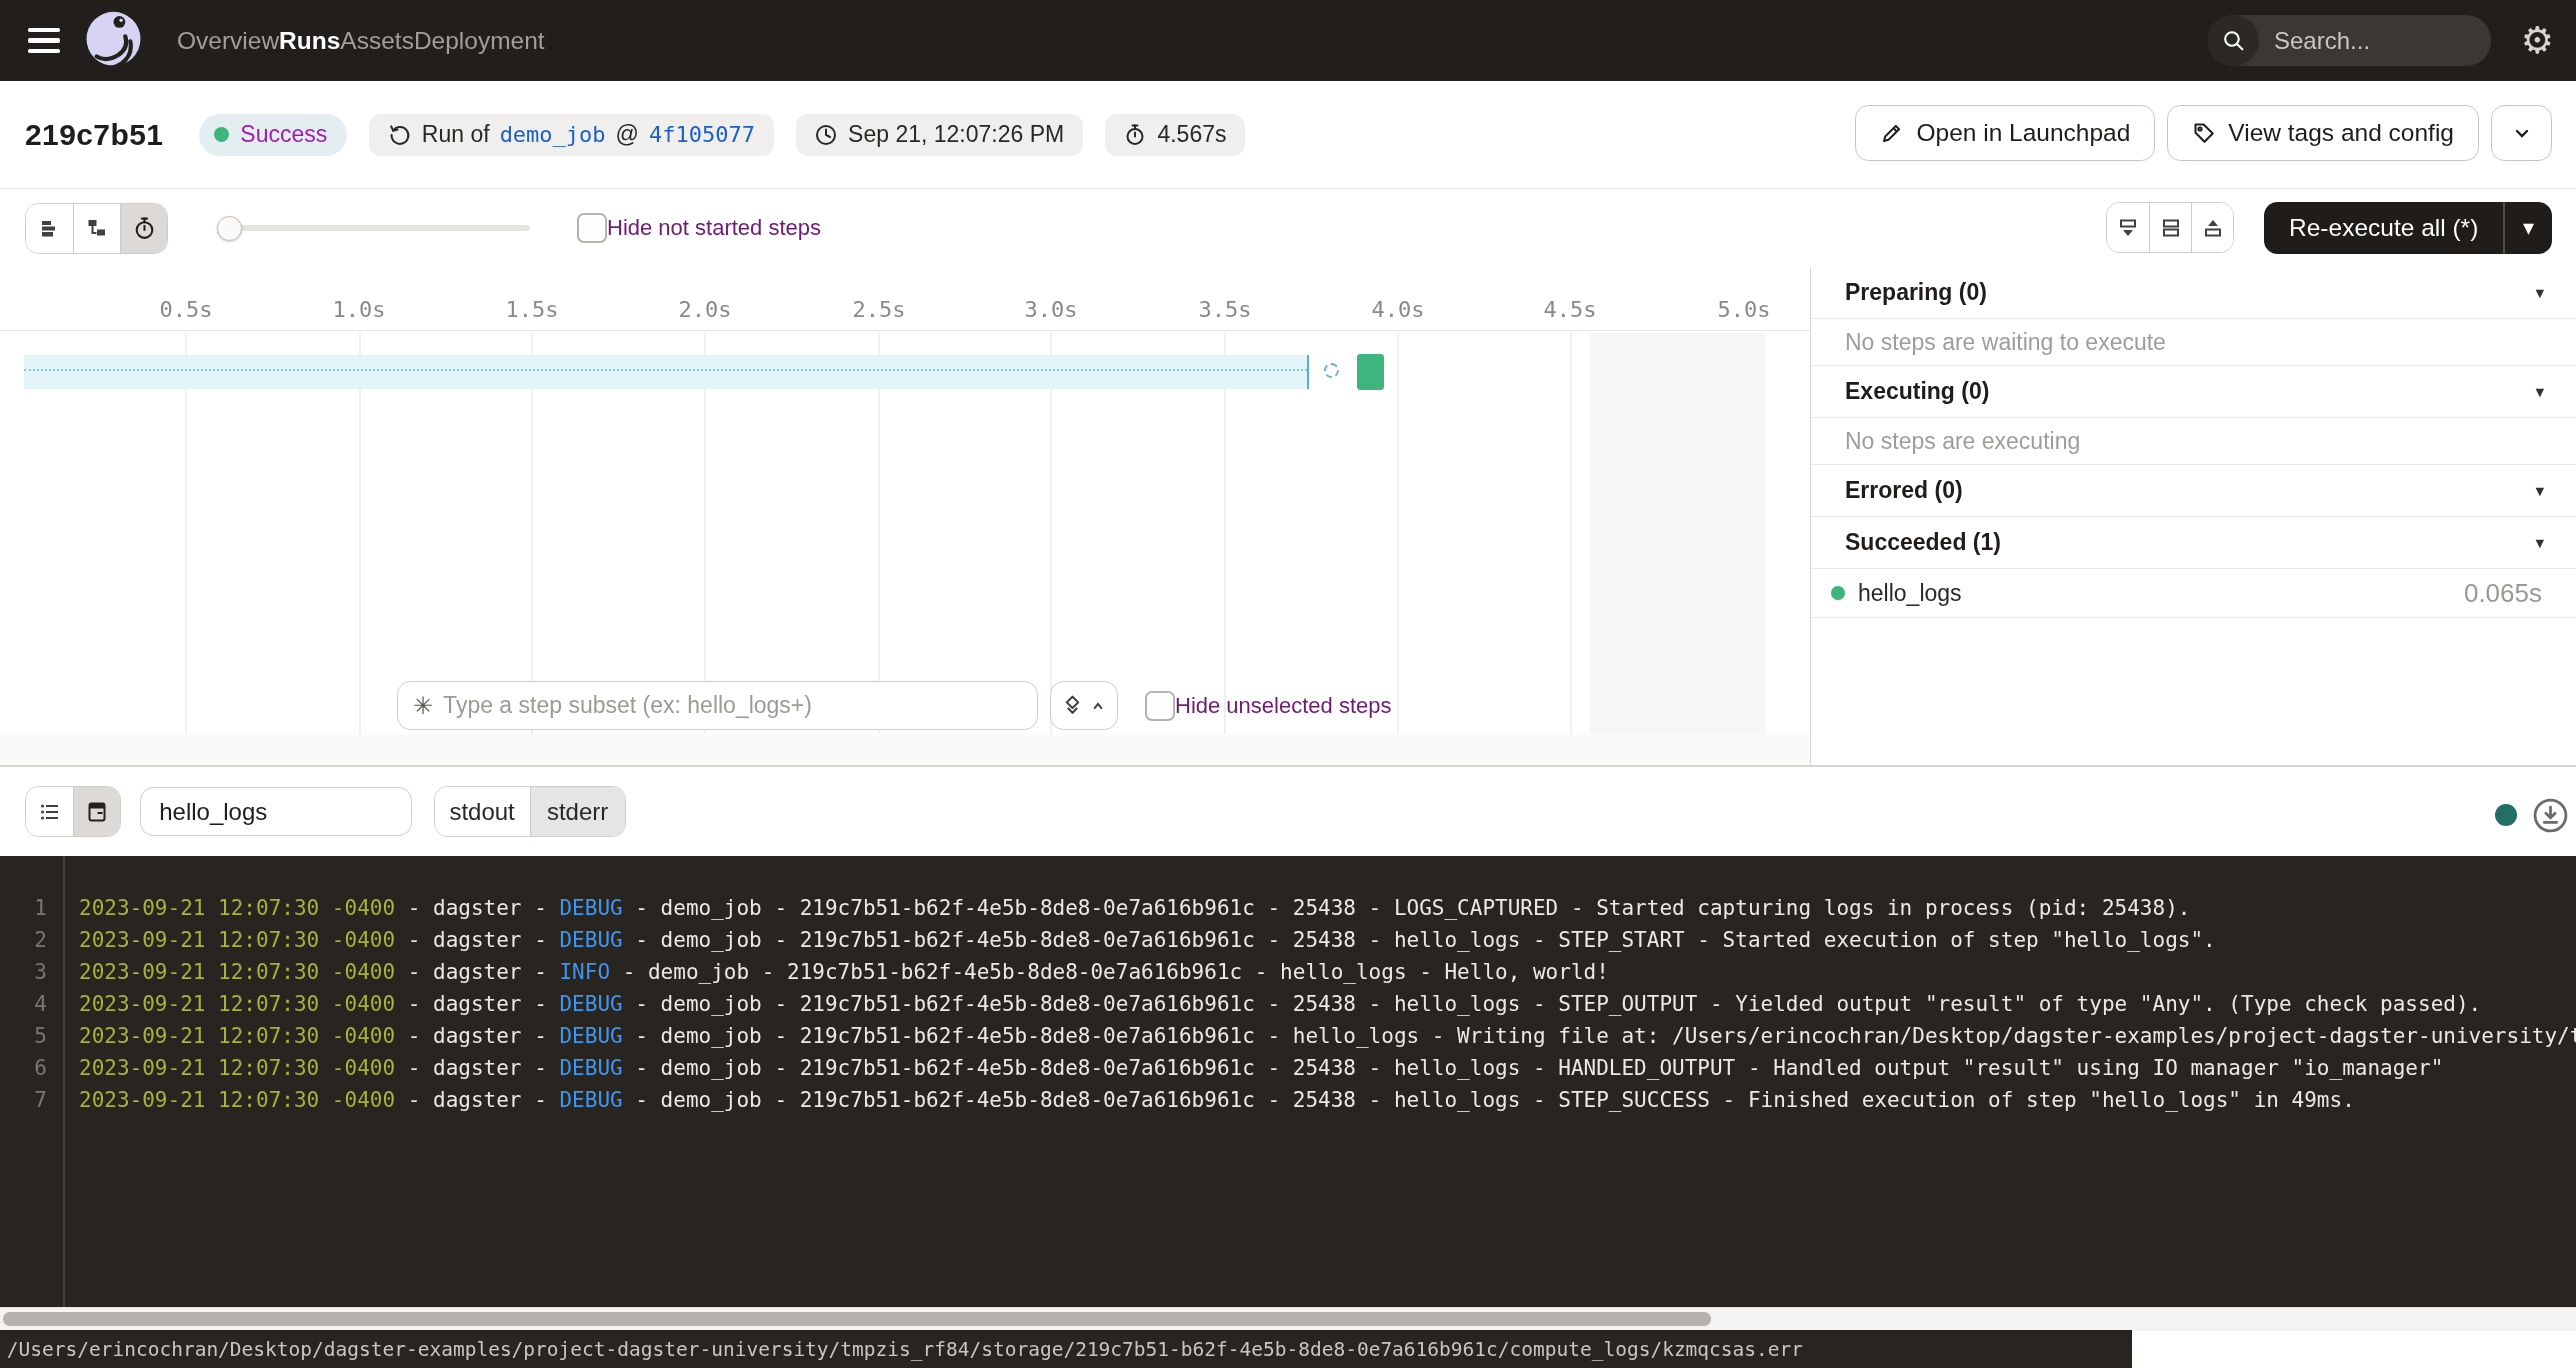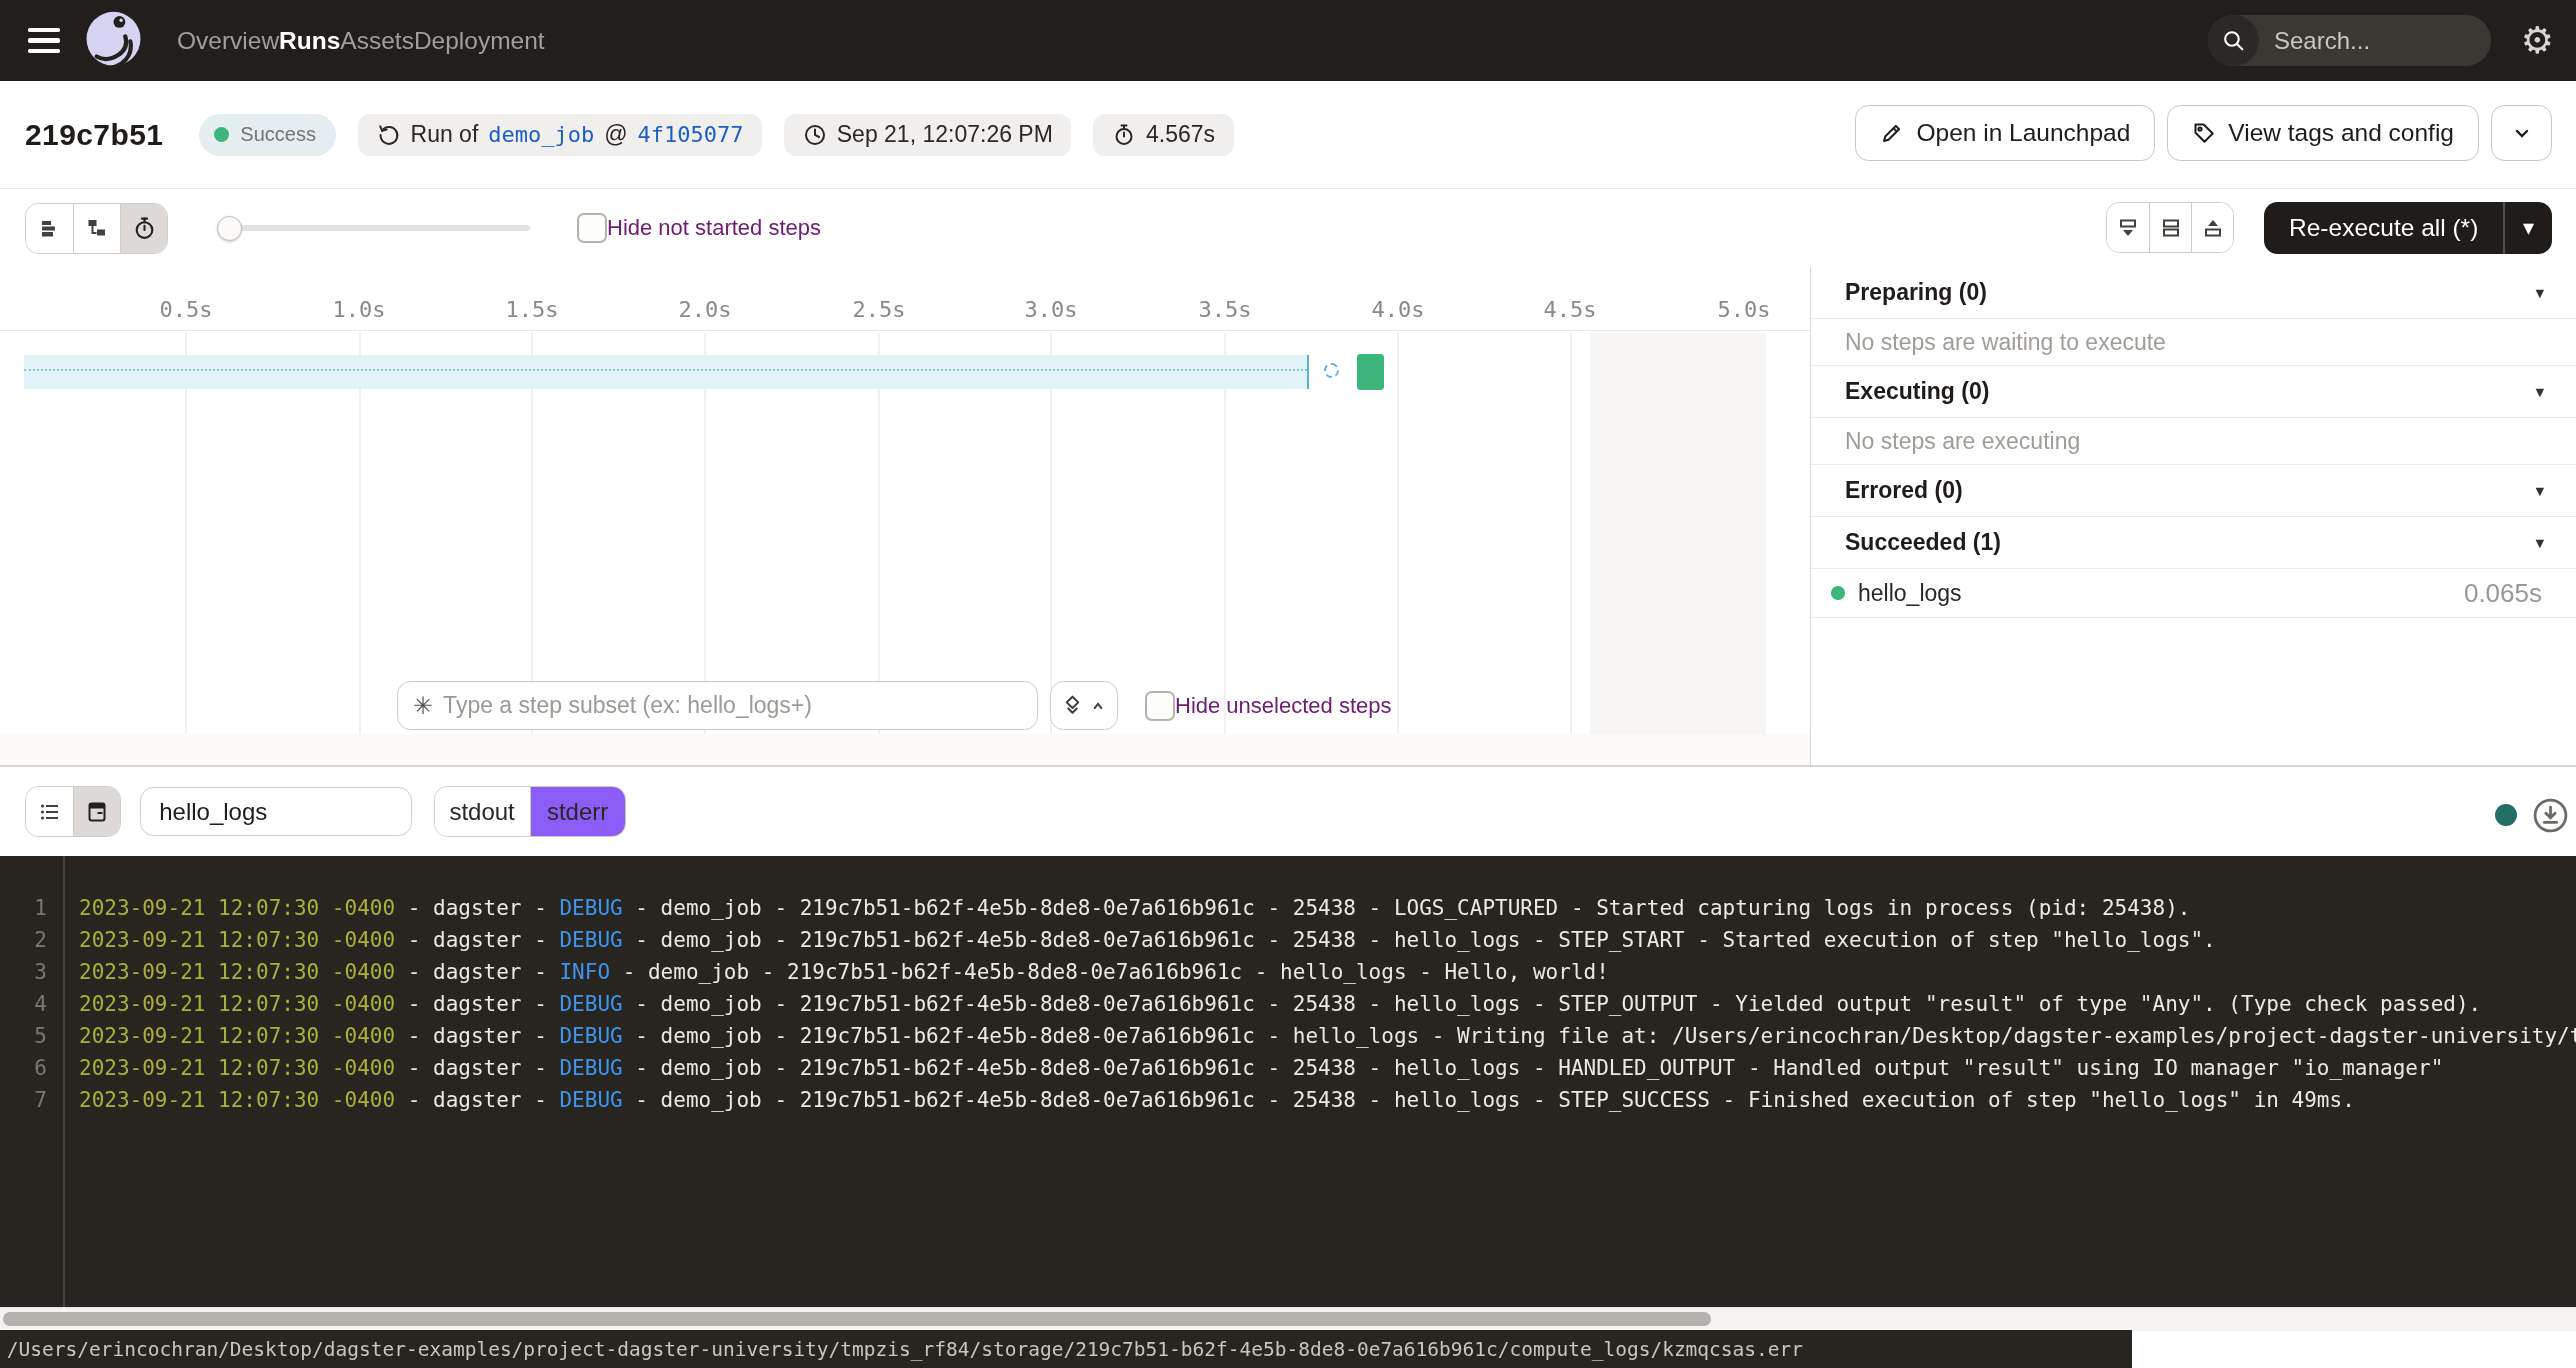--- a/index.html
+++ b/index.html
@@ -19,21 +19,21 @@
   .search-mag { width:51px; height:51px; border-radius:50%; background:#2b2825; display:flex; align-items:center; justify-content:center; flex:none; }
   .searchpill input { background:transparent; border:none; outline:none; color:#e8e5e1; font-size:24px; flex:1; padding-left:15px; font-family:"Liberation Sans",sans-serif; }
   .searchpill input::placeholder { color:#c9c5c0; }
   .gear { position:absolute; right:22px; top:20px; font-size:37px; color:#d8d5d1; line-height:41px; cursor:pointer; }
 
   
   .runheader { position:absolute; left:0; top:81px; width:2576px; height:108px; background:#fff; border-bottom:1.7px solid #eceae7; display:flex; align-items:center; padding-left:25px; }
   .run-title { font-size:30px; font-weight:700; color:#1f1c1a; letter-spacing:0.4px; }
   .badge-success { margin-left:36px; height:42px; background:#e4edf0; border-radius:21px; display:flex; align-items:center; padding:0 20px 0 15px; gap:11px; }
   .badge-success .dot { width:15px; height:15px; border-radius:50%; background:#3eb57d; }
-  .badge-success .txt { font-size:20px; color:#737373; font-weight:500; }
+  .badge-success .txt { font-size:23px; color:#a21caf; font-weight:500; }
   .pill { margin-left:22px; height:42px; background:#f0efed; border-radius:12px; display:flex; align-items:center; padding:0 18.6px; gap:10px; font-size:23px; color:#2a2724; }
   .pill .lnk { color:#1a5fc7; font-family:"DejaVu Sans Mono", monospace; font-size:22px; cursor:pointer; }
   .hdr-actions { position:absolute; right:24px; top:24px; display:flex; gap:12px; }
   .btn-outline { height:56px; border:1.7px solid #c9c6c2; border-radius:13.5px; background:#fff; display:flex; align-items:center; gap:12px; padding:0 24px; font-size:24.5px; color:#1f1c1a; cursor:pointer; }
   .btn-outline.icon-only { width:61px; padding:0; justify-content:center; }
 
   
   .gtoolbar { position:absolute; left:0; top:189px; width:2576px; height:78px; background:#fff; display:flex; align-items:center; }
   .seg { display:flex; border:1.7px solid #cfccc8; border-radius:13.5px; overflow:hidden; background:#fff; }
   .seg .cell { width:47px; height:49px; display:flex; align-items:center; justify-content:center; border-left:1.7px solid #cfccc8; cursor:pointer; background:#fff; }
@@ -84,21 +84,21 @@
 
   .pane-divider { position:absolute; left:0; top:765px; width:2576px; height:1.7px; background:#d8d5d1; }
 
   
   .logbar { position:absolute; left:0; top:767px; width:2576px; height:89px; background:#fff; display:flex; align-items:center; }
   .logbar .seg { margin-left:25px; }
   .filter-input { margin-left:18.6px; width:272px; height:49px; border:1.7px solid #cfccc8; border-radius:13.5px; padding:0 18.6px; font-size:24px; color:#1f1c1a; outline:none; font-family:"Liberation Sans",sans-serif; }
   .tabs { margin-left:22px; display:flex; border:1.7px solid #cfccc8; border-radius:13.5px; overflow:hidden; }
   .tabs .tab { width:95px; height:49px; display:flex; align-items:center; justify-content:center; font-size:24px; color:#2a2724; cursor:pointer; background:#fff; border-left:1.7px solid #cfccc8; }
   .tabs .tab:first-child { border-left:none; }
-  .tabs .tab.active { background:#8b5cf6; }
+  .tabs .tab.active { background:#e5e5e5; }
   .cap-dot { position:absolute; right:59px; top:37px; width:22px; height:22px; border-radius:50%; background:#256e66; }
   .dl-btn { position:absolute; right:6.8px; top:30px; width:37px; height:37px; cursor:pointer; }
 
   
   .logarea { position:absolute; left:0; top:856px; width:2576px; height:451px; background:#282420; overflow:hidden; }
   .log-sep { position:absolute; left:63px; top:0; width:1.7px; height:451px; background:#454138; }
   .log-lines { position:absolute; left:0; top:36px; width:2576px; }
   .log-line { display:flex; white-space:pre; font-family:"DejaVu Sans Mono", monospace; font-size:21px; line-height:32px; color:#ece9e4; }
   .log-line .ln { width:47px; flex:none; text-align:right; padding-right:0; color:#7b766f; }
   .log-line .body { padding-left:32px; }

